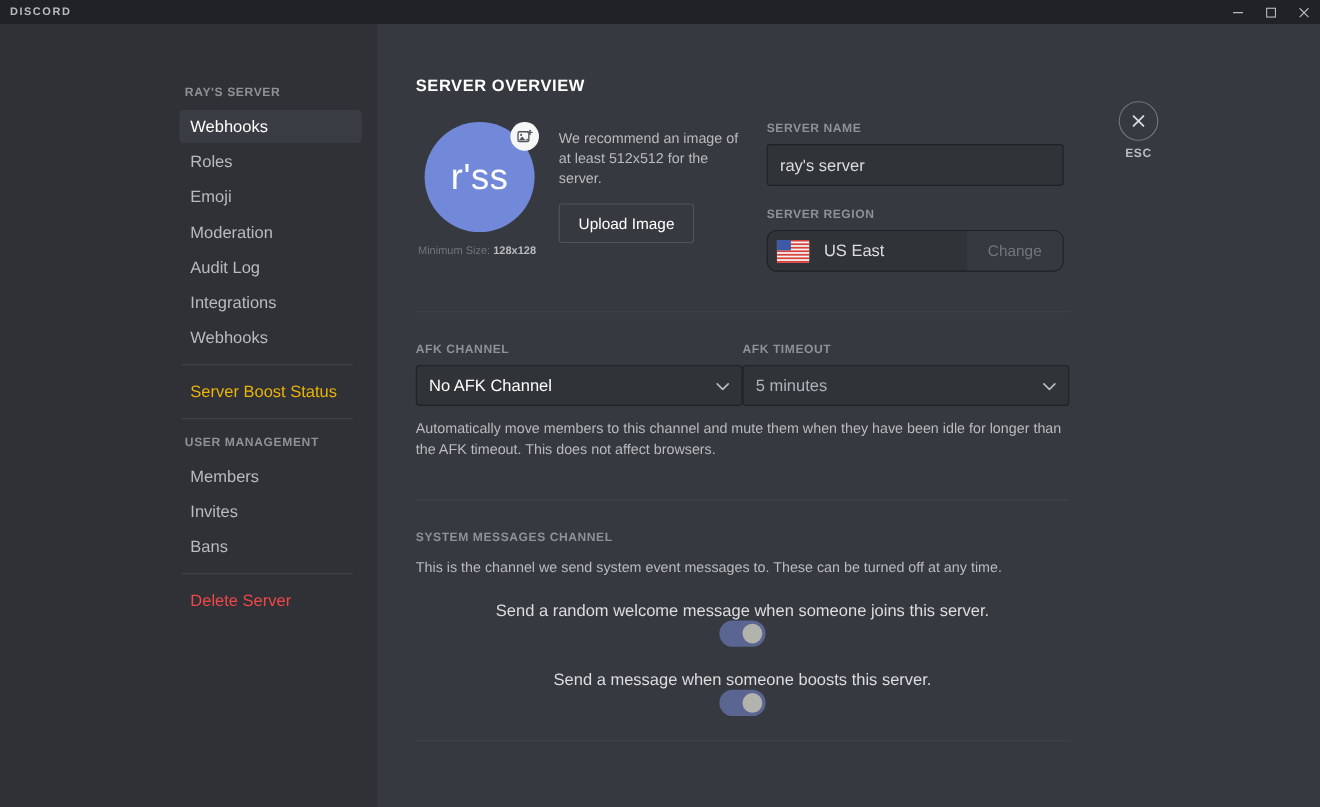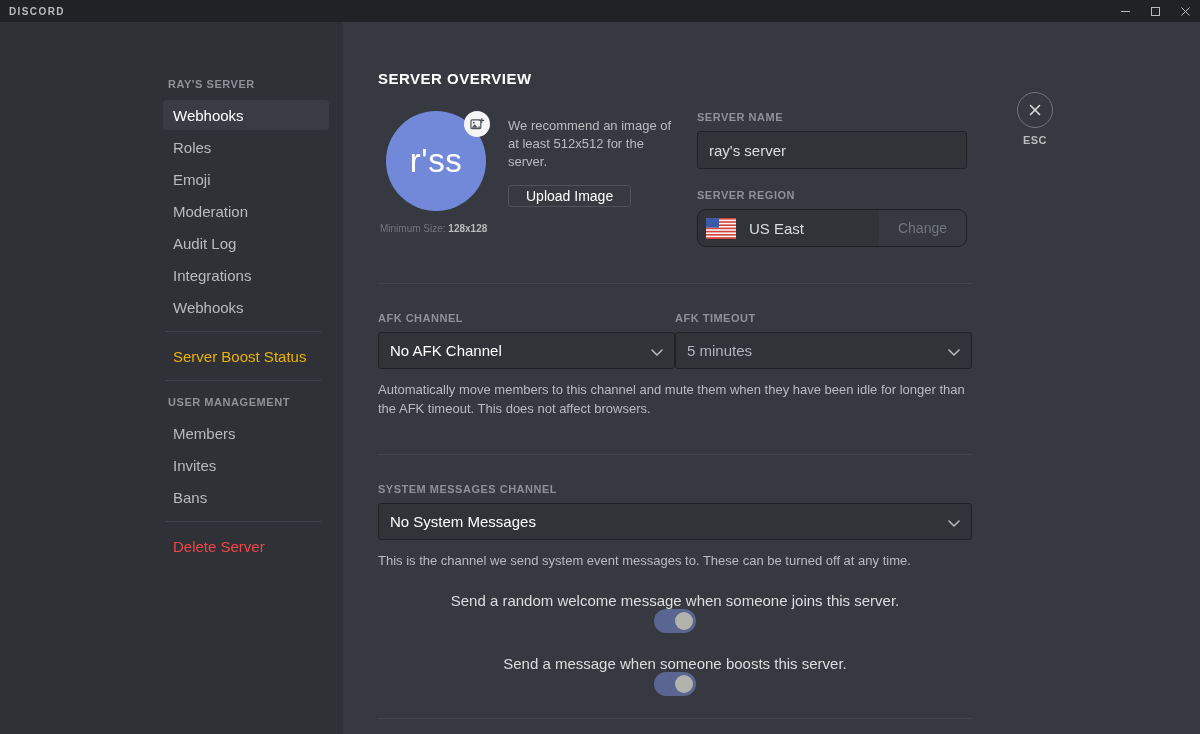--- a/index.html
+++ b/index.html
@@ -143,21 +143,21 @@
 
   .upload-col { width: 175px; padding-top: 6px; }
   .upload-desc {
     font-size: 13px;
     color: #b9bbbe;
     line-height: 18px;
     margin-bottom: 14px;
   }
   .btn-outline {
     display: inline-block;
-    padding: 2px 17px;
+    padding: 9px 17px;
     border: 1px solid #4f545c;
     border-radius: 3px;
     background: transparent;
     color: #ffffff;
     font-size: 14px;
     cursor: pointer;
     font-family: "Liberation Sans", sans-serif;
   }
 
   .field-col { width: 284px; padding-left: 14px; }
@@ -471,28 +471,20 @@
             </span>
           </div>
         </div>
       </div>
       <div class="helper">Automatically move members to this channel and mute them when they have been idle for longer than the AFK timeout. This does not affect browsers.</div>
 
       <div class="divider"></div>
 
       <div>
         <div class="flabel">SYSTEM MESSAGES CHANNEL</div>
-        <div class="select-box bright">
-          <span>No System Messages</span>
-          <span class="caret">
-            <svg width="12" height="8" viewBox="0 0 12 8">
-                <polyline points="1,1.5 6,6.5 11,1.5" fill="none" stroke="currentColor" stroke-width="1.5" stroke-linecap="round" stroke-linejoin="round"></polyline>
-              </svg>
-          </span>
-        </div>
         <div class="helper">This is the channel we send system event messages to. These can be turned off at any time.</div>
       </div>
 
       <div class="toggle-row">
         <span class="toggle-label">Send a random welcome message when someone joins this server.</span>
         <span class="toggle">
           <span class="knob"></span>
         </span>
       </div>
 

